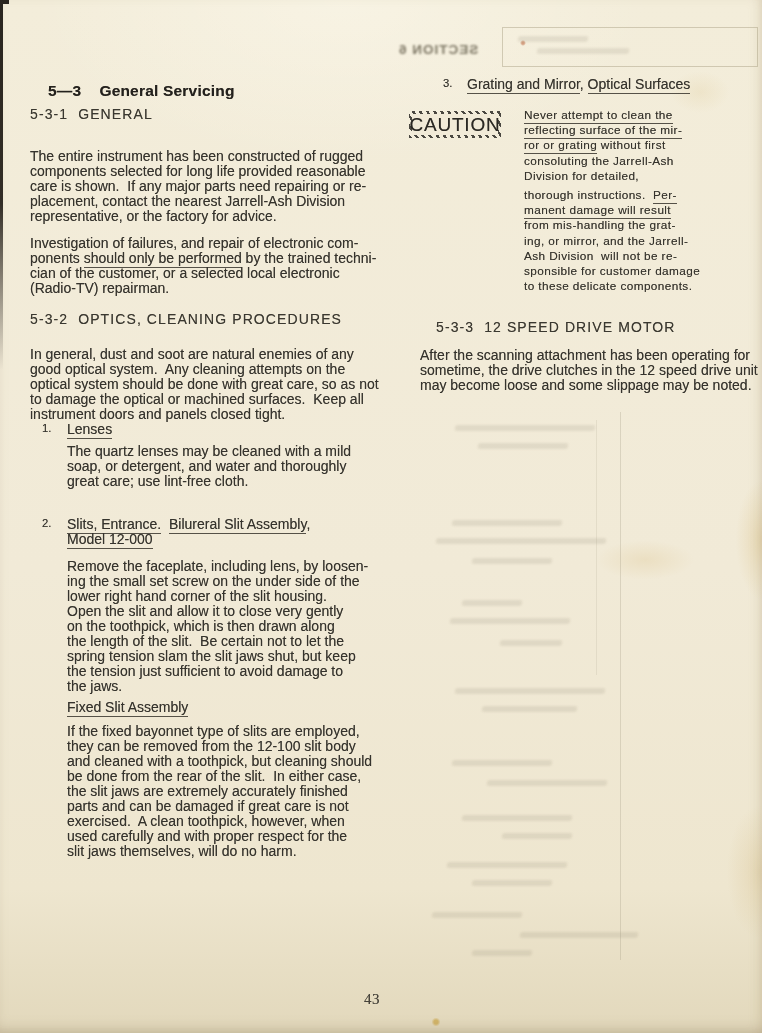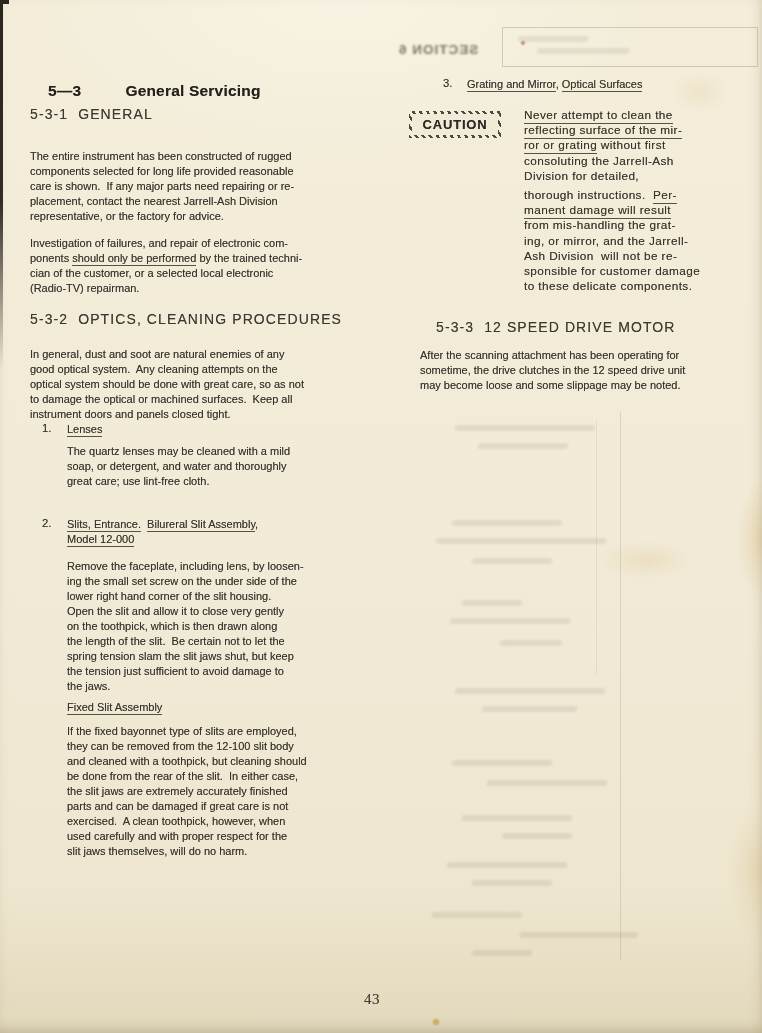--- a/index.html
+++ b/index.html
@@ -13,34 +13,34 @@
       radial-gradient(ellipse 36px 85px at 761px 540px, rgba(208,172,96,.28), transparent 70%),
       radial-gradient(ellipse 46px 95px at 759px 872px, rgba(200,165,95,.22), transparent 70%),
       radial-gradient(ellipse 42px 30px at 700px 92px, rgba(210,180,110,.15), transparent 70%),
       radial-gradient(ellipse 500px 260px at 45% 0%, rgba(255,252,242,.4), transparent 62%),
       linear-gradient(180deg,#f3edda 0%,#f1ead7 55%,#eee6cf 86%,#e3d9bd 99%);
     box-shadow: inset -7px 0 14px -7px rgba(160,140,100,.28),
                 inset 0 -9px 16px -9px rgba(120,100,70,.4);
     text-shadow:0 0 .35px rgba(60,55,45,.55);
   }
   .block{position:absolute;}
-  .tl{white-space:pre;font-size:11px;line-height:15px;}
+  .tl{white-space:pre;font-size:14px;line-height:15px;}
   .u{border-bottom:1.1px solid rgba(58,54,46,.85);padding-bottom:.5px;}
   .h1{font-weight:bold;font-size:15.5px;color:#23211d;letter-spacing:.2px;white-space:pre;}
-  .h1 .num{margin-right:44px;}
+  .h1 .num{margin-right:18px;}
   .h2{font-size:14px;letter-spacing:1.1px;color:#3a3830;white-space:pre;}
   .listnum{font-size:11.3px;}
   .caution-box{
     position:absolute;left:409px;top:111px;width:92px;height:27px;box-sizing:border-box;
     background:repeating-linear-gradient(55deg,#4a4740 0 2.4px,rgba(0,0,0,0) 2.4px 5.8px);
     padding:2.6px;filter:blur(.2px);
   }
   .caution-inner{
     width:100%;height:100%;background:#f1ead7;display:flex;align-items:center;justify-content:center;
-    font-weight:bold;font-size:13px;letter-spacing:.8px;color:#2a2823;
+    font-weight:normal;font-size:19px;letter-spacing:.8px;color:#2a2823;
   }
   .caution-text .tl{font-size:11.8px;line-height:15.2px;letter-spacing:.4px;}
   .caution-text .tl:nth-child(6){margin-top:4px;}
   .pagenum{font-size:15px;color:#45423a;letter-spacing:.5px;font-family:Liberation Serif, serif;}
   
   .edge-left{position:absolute;left:0;top:0;width:2.5px;height:370px;
     background:linear-gradient(180deg,#29251f 0%,#322d26 55%,rgba(50,45,38,0) 100%);}
   .corner-tl{position:absolute;left:0;top:0;width:9px;height:4px;background:#2a2620;filter:blur(.4px);}
   .ghost{position:absolute;transform:scaleX(-1);filter:blur(.8px);
     font-weight:bold;font-size:13.5px;letter-spacing:1px;color:rgba(126,118,94,.5);}

